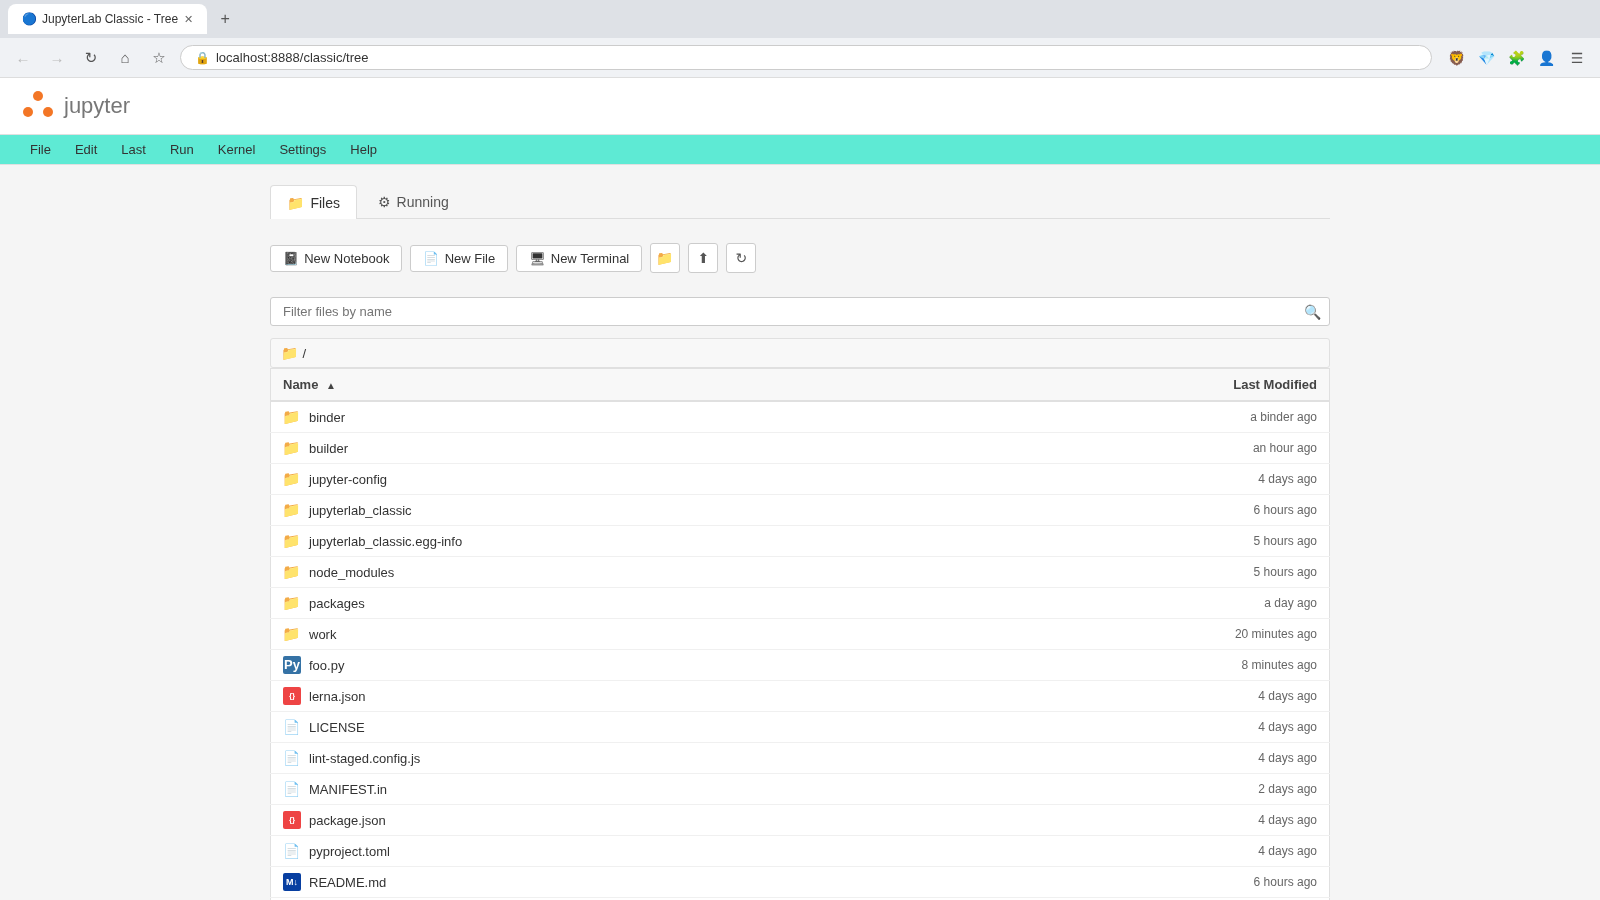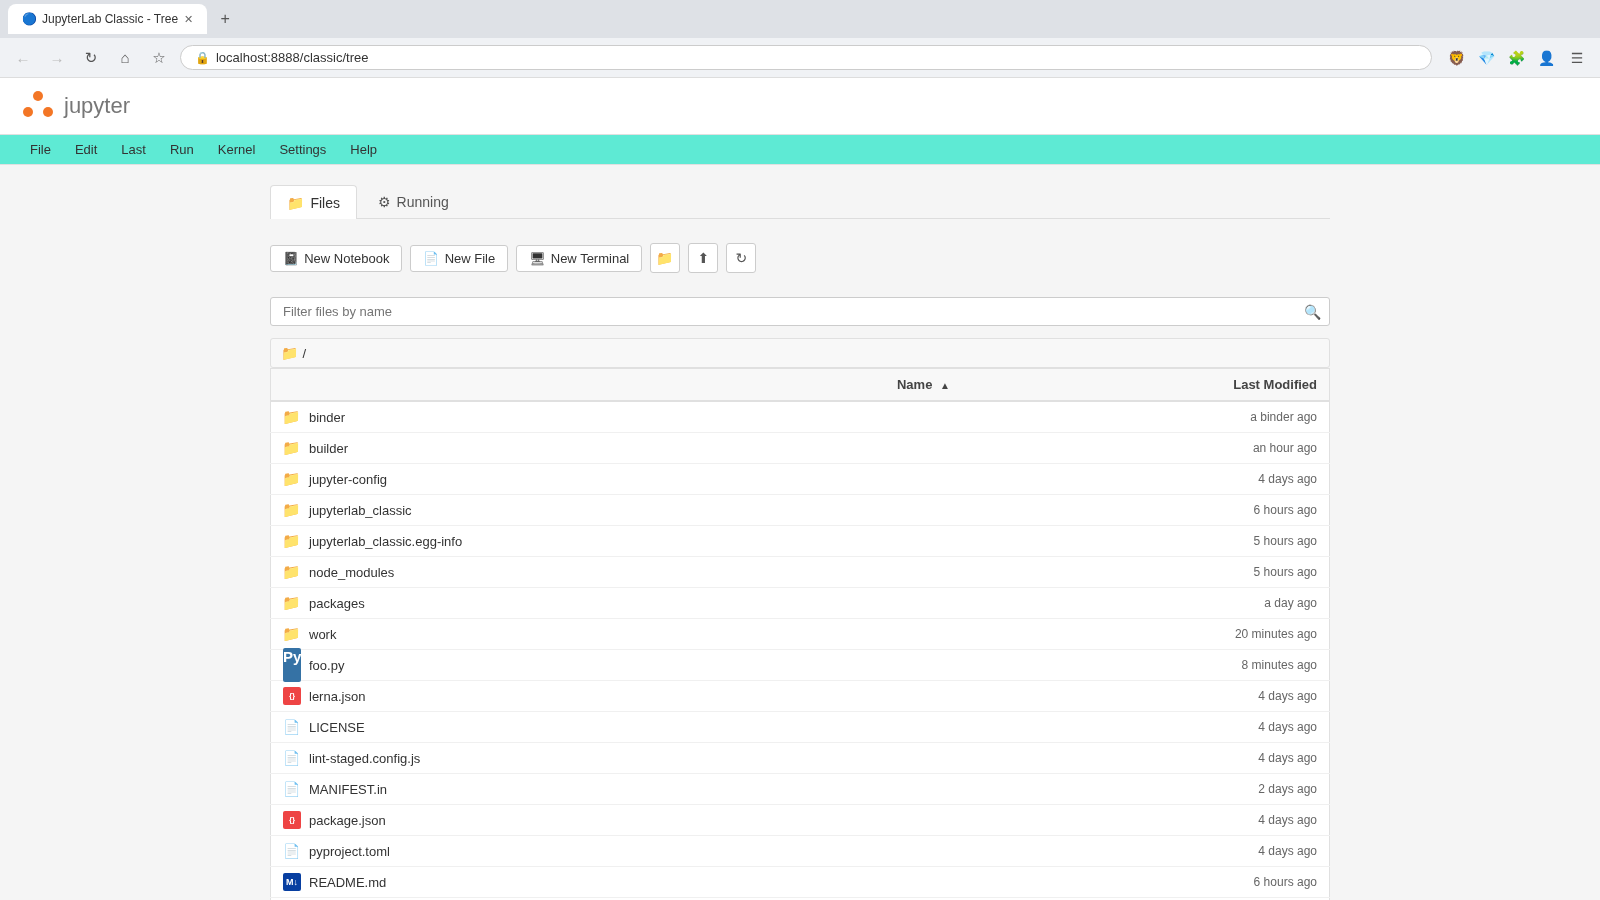--- a/index.html
+++ b/index.html
@@ -41,21 +41,21 @@
 
     .filter-bar { position: relative; margin-bottom: 12px; }
     .filter-input { width: 100%; padding: 6px 40px 6px 12px; border: 1px solid #ccc; border-radius: 3px; font-size: 13px; background: #fff; }
     .search-icon-btn { position: absolute; right: 8px; top: 50%; transform: translateY(-50%); background: none; border: none; cursor: pointer; color: #888; font-size: 14px; }
 
     .breadcrumb { padding: 6px 10px; background: #f8f8f8; border: 1px solid #e0e0e0; border-radius: 3px; margin-bottom: 0; display: flex; align-items: center; gap: 4px; font-size: 13px; }
     .breadcrumb-folder { font-size: 14px; }
 
     .file-table { width: 100%; border-collapse: collapse; background: #fff; border: 1px solid #e0e0e0; }
     .file-table thead tr { border-bottom: 2px solid #e0e0e0; background: #f8f8f8; }
-    .file-table th { padding: 8px 12px; text-align: right; font-weight: 600; font-size: 13px; color: #444; cursor: pointer; }
+    .file-table th { padding: 8px 12px; text-align: left; font-weight: 600; font-size: 13px; color: #444; cursor: pointer; }
     .file-table th:last-child { text-align: right; }
     .file-table td { padding: 6px 12px; border-bottom: 1px solid #f0f0f0; font-size: 13px; }
     .file-table td:last-child { text-align: right; color: #666; font-size: 12px; }
     .file-table tr:last-child td { border-bottom: none; }
 
     .file-row-name { display: flex; align-items: center; gap: 8px; }
     .file-icon { width: 18px; height: 18px; display: inline-flex; align-items: center; justify-content: center; font-size: 14px; flex-shrink: 0; }
 
     
     .table-wrapper { position: relative; overflow: hidden; }
@@ -253,21 +253,21 @@
                 </span>
         <span>work</span>
       </div>
     </td>
     <td>20 minutes ago</td>
   </tr>
           <tr>
     <td>
       <div class="file-row-name">
         <span class="file-icon">
-                  <span style="display:inline-block;width:18px;height:34px;background:#3572a5;color:#fff;font-size:15px;font-weight:bold;text-align:center;line-height:18px;border-radius:2px;">Py</span>
+                  <span style="display:inline-block;width:18px;height:18px;background:#3572a5;color:#fff;font-size:13px;font-weight:bold;text-align:center;line-height:18px;border-radius:2px;">Py</span>
                 </span>
         <span>foo.py</span>
       </div>
     </td>
     <td>8 minutes ago</td>
   </tr>
           <tr>
     <td>
       <div class="file-row-name">
         <span class="file-icon">

